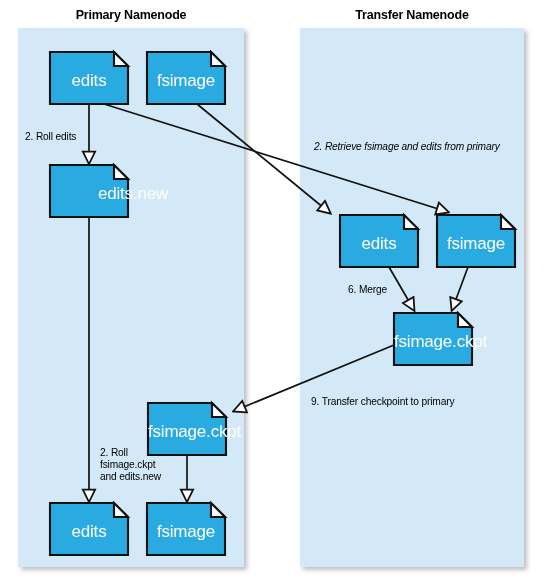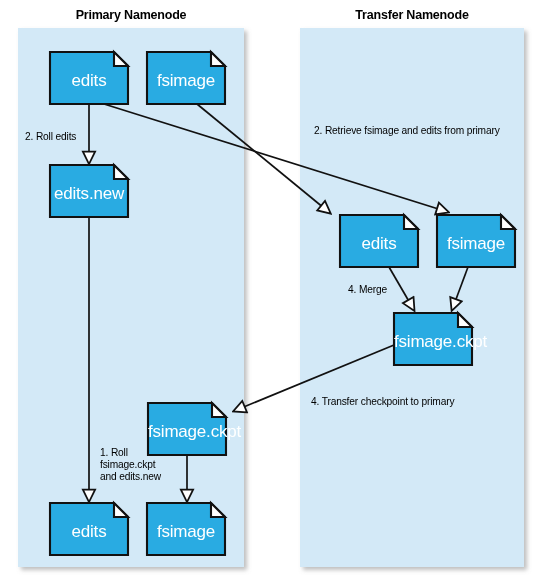--- a/index.html
+++ b/index.html
@@ -122,31 +122,31 @@
       </g>
   </svg>
 
   <div id="titles-layer">
       <div class="panel-title" style="left: 18px; top: 8px; width: 226px;">Primary Namenode</div>
       <div class="panel-title" style="left: 300px; top: 8px; width: 224px;">Transfer Namenode</div>
     </div>
   <div id="node-labels-layer">
       <div class="node-label" style="left: 50px; top: 71px; width: 78px;">edits</div>
       <div class="node-label" style="left: 147px; top: 71px; width: 78px;">fsimage</div>
-      <div class="node-label" style="left: 50px; top: 184px; width: 78px;">edits.new</div>
+      <div class="node-label" style="left: 50px; top: 184px; width: 78px; padding-left: 44px;">edits.new</div>
       <div class="node-label" style="left: 340px; top: 234px; width: 78px;">edits</div>
       <div class="node-label" style="left: 437px; top: 234px; width: 78px;">fsimage</div>
       <div class="node-label" style="left: 394px; top: 332px; width: 78px;">fsimage.ckpt</div>
       <div class="node-label" style="left: 148px; top: 422px; width: 78px;">fsimage.ckpt</div>
       <div class="node-label" style="left: 50px; top: 522px; width: 78px;">edits</div>
       <div class="node-label" style="left: 147px; top: 522px; width: 78px;">fsimage</div>
     </div>
   <div id="step-labels-layer">
       <div class="step-label" style="left: 25px; top: 131px;">2. Roll edits</div>
-      <div class="step-label" style="left: 314px; top: 125px;">2. Retrieve fsimage and edits from primary</div>
-      <div class="step-label" style="left: 348px; top: 284px;">4. Merge</div>
-      <div class="step-label" style="left: 311px; top: 396px;">4. Transfer checkpoint to primary</div>
-      <div class="step-label" style="left: 100px; top: 447px;">1. Roll
+      <div class="step-label" style="left: 314px; top: 141px; font-style: italic;">2. Retrieve fsimage and edits from primary</div>
+      <div class="step-label" style="left: 348px; top: 284px;">6. Merge</div>
+      <div class="step-label" style="left: 311px; top: 396px;">9. Transfer checkpoint to primary</div>
+      <div class="step-label" style="left: 100px; top: 447px;">2. Roll
 fsimage.ckpt
 and edits.new</div>
     </div>
 
 </div>
 
 </body></html>

